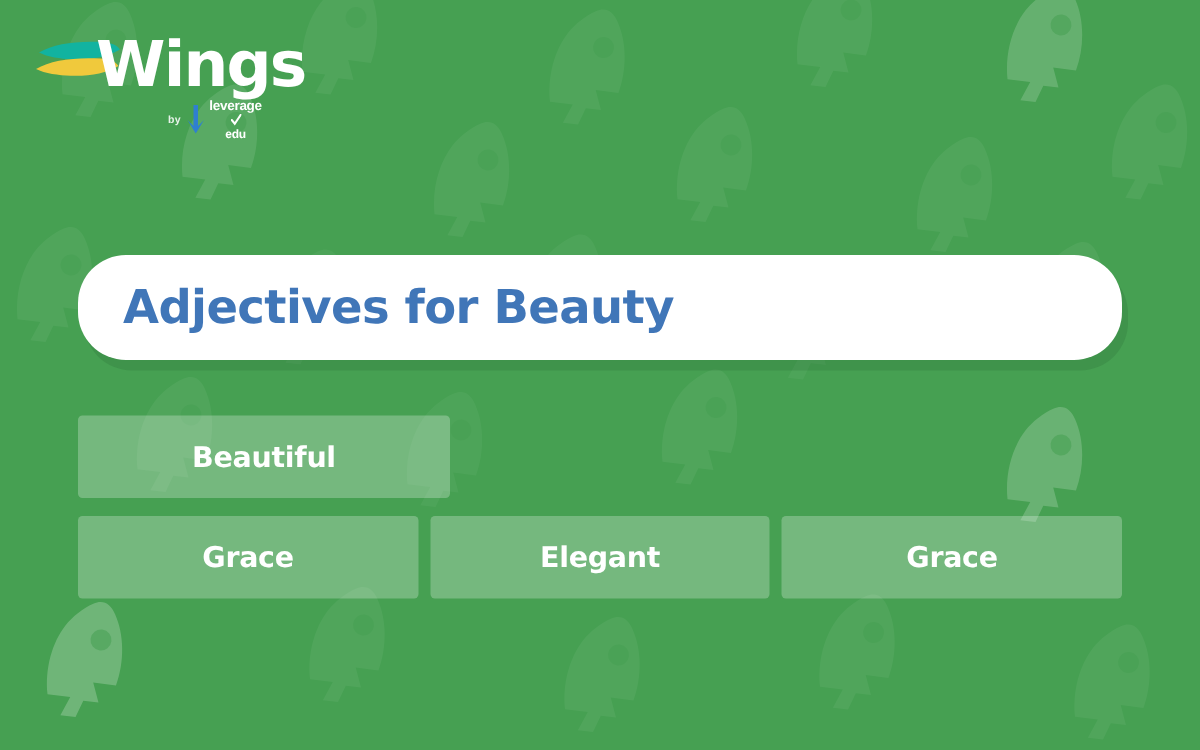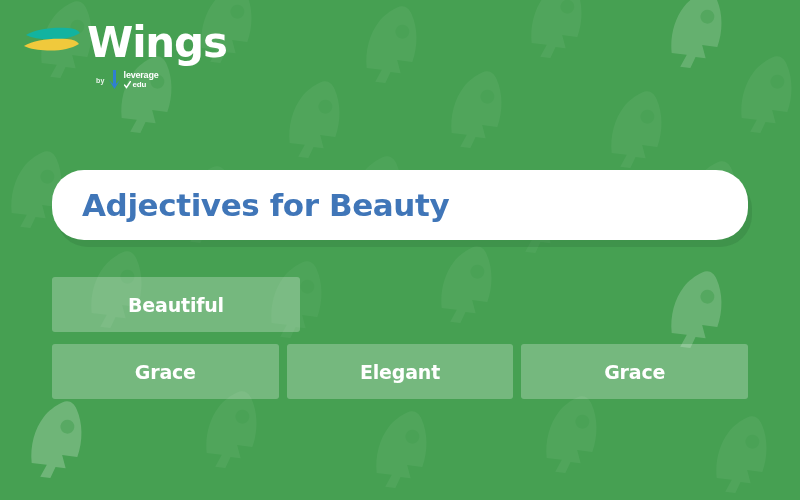--- a/index.html
+++ b/index.html
@@ -47,31 +47,31 @@
   }
   .logo-wing {
     position: absolute;
     left: 2px;
     top: 4px;
     width: 62px;
     height: 34px;
   }
   .logo-word {
     position: absolute;
-    left: 67px;
+    left: 44px;
     top: -4px;
     font-size: 42px;
     font-weight: bold;
     color: #ffffff;
     letter-spacing: -1.2px;
     font-family: "DejaVu Sans", sans-serif;
   }
   .logo-sub {
     position: absolute;
-    left: 76px;
+    left: 92px;
     top: 48px;
     display: flex;
     align-items: center;
     gap: 3px;
     height: 20px;
   }
   .logo-by {
     font-size: 7px;
     color: #e8f3ea;
     font-weight: bold;
@@ -89,20 +89,21 @@
     color: #ffffff;
     font-weight: bold;
     font-size: 9px;
     letter-spacing: -0.2px;
   }
   .logo-le-row2 {
     display: flex;
     align-items: center;
     gap: 2px;
     font-size: 8px;
+    flex-direction: column;
   }
   .logo-le-check {
     width: 7px;
     height: 8px;
     flex: none;
   }
 
   
   .title-card {
     position: absolute;

